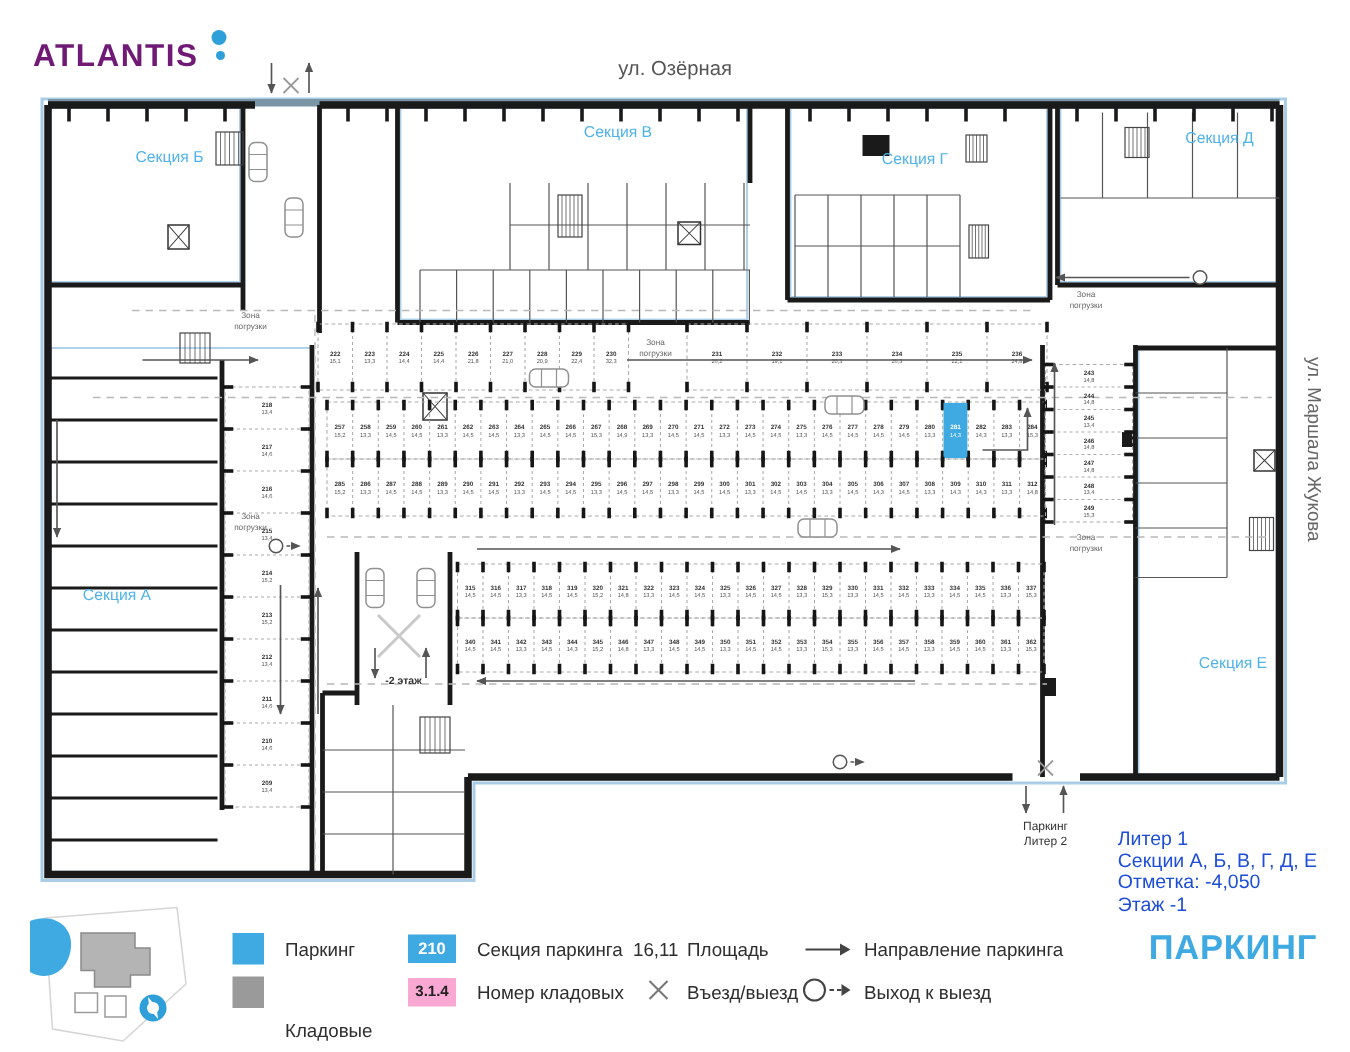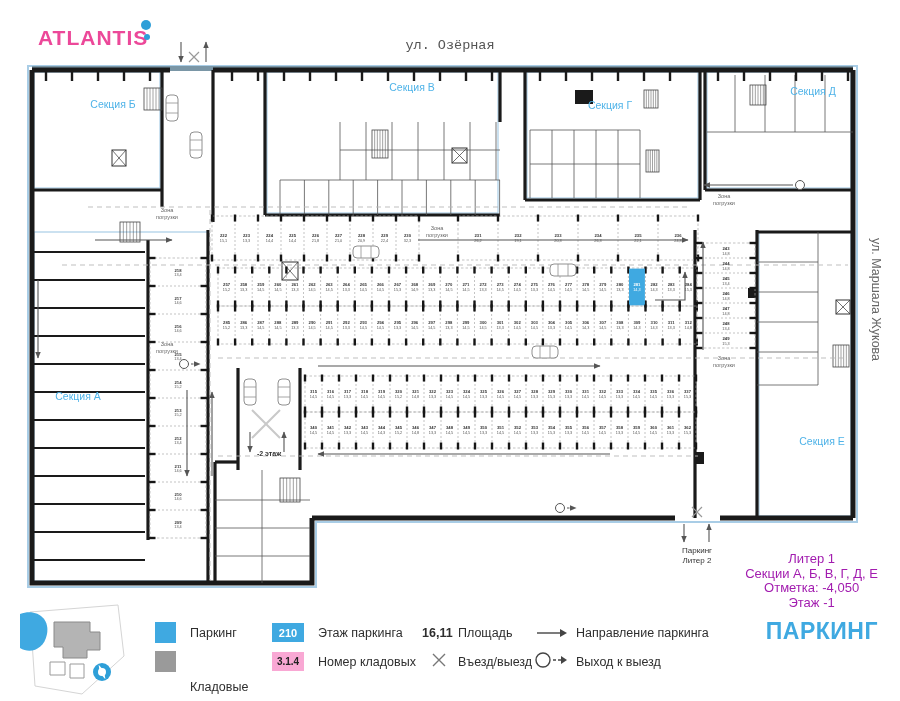--- a/index.html
+++ b/index.html
@@ -1,28 +1,28 @@
 <!DOCTYPE html>
 <html><head>
 <meta charset="utf-8">
 <style>
   html,body{margin:0;padding:0;background:#fff;}
   #canvas{position:relative;width:900px;height:701px;background:#fff;overflow:hidden;
           font-family:"Liberation Sans",sans-serif;color:#333;}
   .logo{position:absolute;left:22px;top:26px;font-size:21px;font-weight:800;
-        letter-spacing:1px;color:#ec4899;margin-left:16px;}
+        letter-spacing:1px;color:#701a75;}
   .logo-dot-big{position:absolute;left:141px;top:20px;width:10px;height:10px;border-radius:50%;background:#2E9FD8;}
   .logo-dot-small{position:absolute;left:144px;top:34px;width:6px;height:6px;border-radius:50%;background:#2E9FD8;}
-  .street-top{position:absolute;left:0;right:0;top:38px;text-align:center;font-size:13.5px;color:#555;font-family:Liberation Mono, monospace;}
+  .street-top{position:absolute;left:0;right:0;top:38px;text-align:center;font-size:13.5px;color:#555;}
   .street-right{position:absolute;left:869px;top:238px;font-size:12.5px;color:#666;
                 writing-mode:vertical-rl;white-space:nowrap;}
   #plan{position:absolute;left:0;top:0;}
   #plan text{font-family:"Liberation Sans",sans-serif;}
-  .footer-info{position:absolute;right:22px;top:552px;text-align:center;font-size:13px;
-               line-height:14.5px;color:#a21caf;}
+  .footer-info{position:absolute;right:22px;top:552px;text-align:left;font-size:13px;
+               line-height:14.5px;color:#1d4ed8;}
   .legend-item{position:absolute;font-size:12.5px;color:#2e2e2e;}
   .swatch{position:absolute;width:21px;height:21px;}
   .badge{position:absolute;width:32px;height:19px;font-size:11px;font-weight:bold;
          display:flex;align-items:center;justify-content:center;}
   .big-title{position:absolute;right:22px;top:618px;text-align:right;color:#3FA9E1;
              font-size:23px;font-weight:bold;letter-spacing:.5px;line-height:26px;}
   .minimap{position:absolute;left:20px;top:598px;}
 </style>
 </head>
 <body>
@@ -1279,25 +1279,25 @@
   <div>Отметка: -4,050</div>
   <div>Этаж -1</div>
 </div>
 
 <div class="swatch" style="left:155px;top:622px;background:#3FA9E1"></div>
 <div class="legend-item" style="left:190px;top:626px">Паркинг</div>
 <div class="swatch" style="left:155px;top:651px;background:#9A9A9A"></div>
 <div class="legend-item" style="left:190px;top:680px">Кладовые</div>
 
 <div class="badge" style="left:272px;top:623px;background:#3FA9E1;color:#fff">210</div>
-<div class="legend-item" style="left:318px;top:626px">Этаж паркинга</div>
+<div class="legend-item" style="left:318px;top:626px">Секция паркинга</div>
 <div class="badge" style="left:272px;top:652px;background:#f9a8d4;color:#222;font-size:10px">3.1.4</div>
 <div class="legend-item" style="left:318px;top:655px">Номер кладовых</div>
 
-<div class="legend-item" style="left:422px;top:626px;font-weight:bold">16,11</div>
+<div class="legend-item" style="left:422px;top:626px;font-weight:normal">16,11</div>
 <div class="legend-item" style="left:458px;top:626px">Площадь</div>
 <svg style="position:absolute;left:431px;top:652px" width="16" height="16">
   <path d="M2,2 L14,14 M14,2 L2,14" stroke="#777" stroke-width="1.4" fill="none"></path>
     </svg>
 <div class="legend-item" style="left:458px;top:655px">Въезд/выезд</div>
 
 <svg style="position:absolute;left:536px;top:627px" width="32" height="12">
   <path d="M1,6 H26" stroke="#444" stroke-width="1.4" fill="none"></path>
       <path d="M24,2 L31,6 L24,10 Z" fill="#444"></path>
     </svg>

